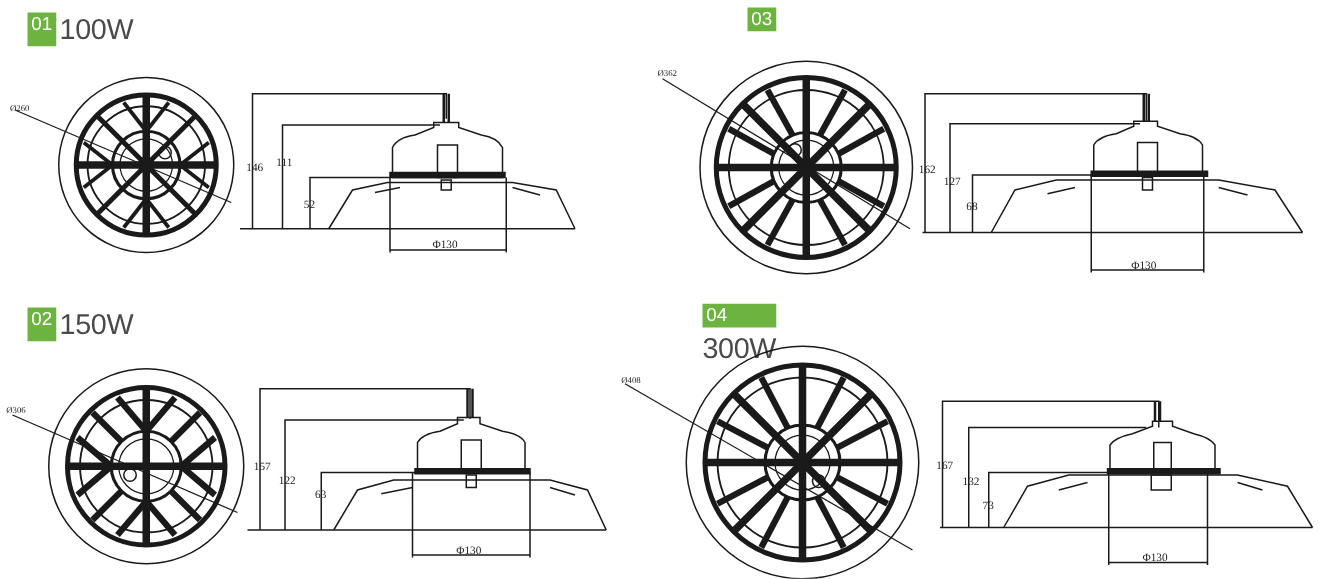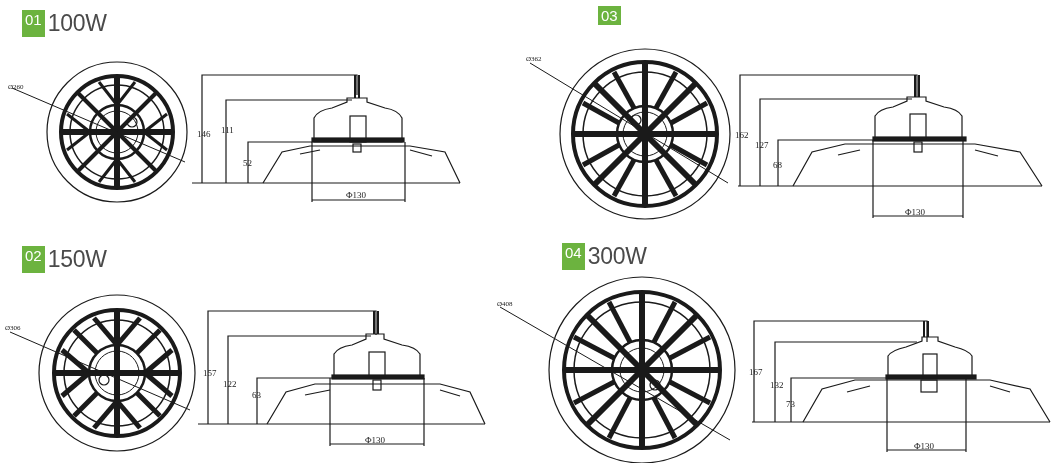--- a/index.html
+++ b/index.html
@@ -16,21 +16,21 @@
   <span class="badge">01</span>
   <span class="model">100W</span>
 </div>
 <div class="title" style="left:22px;top:246px;">
   <span class="badge">02</span>
   <span class="model">150W</span>
 </div>
 <div class="title" style="left:562px;top:6px;margin-left:36px;">
   <span class="badge">03</span>
 </div>
-<div class="title" style="left:562px;top:243px;">
+<div class="title" style="left:562px;top:243px;flex-direction:column;">
   <span class="badge">04</span>
   <span class="model">300W</span>
 </div>
 
 <svg width="1059" height="463" style="position:absolute;left:0;top:0;">
   <defs>
 
     <g id="wheel">
       <circle r="1" fill="none"></circle>
     </g>

